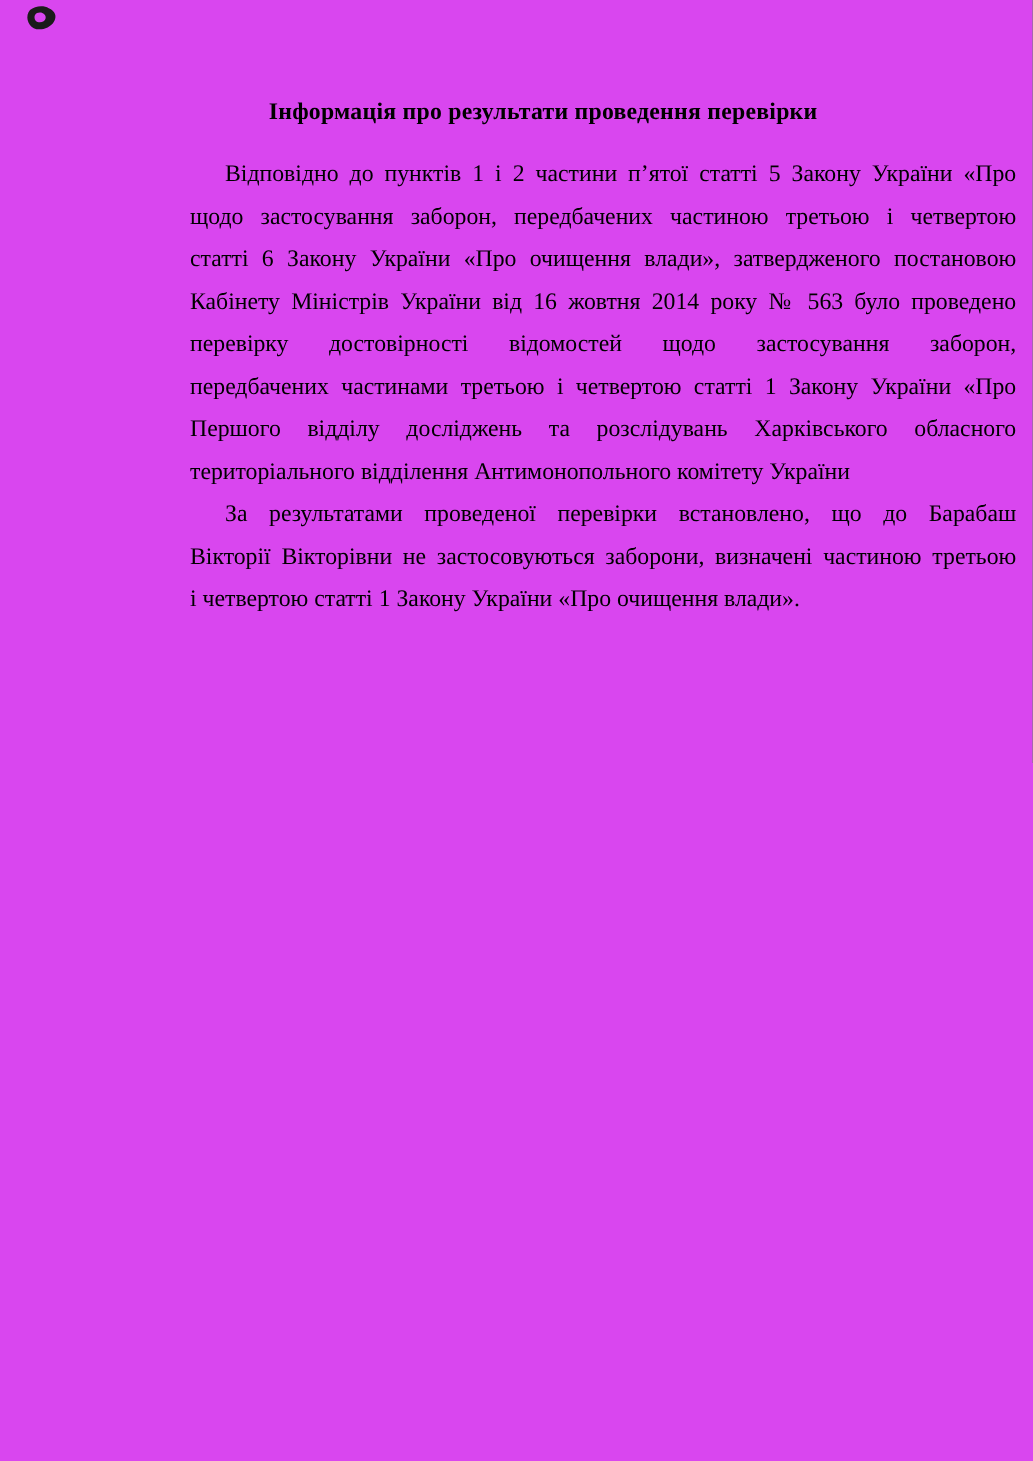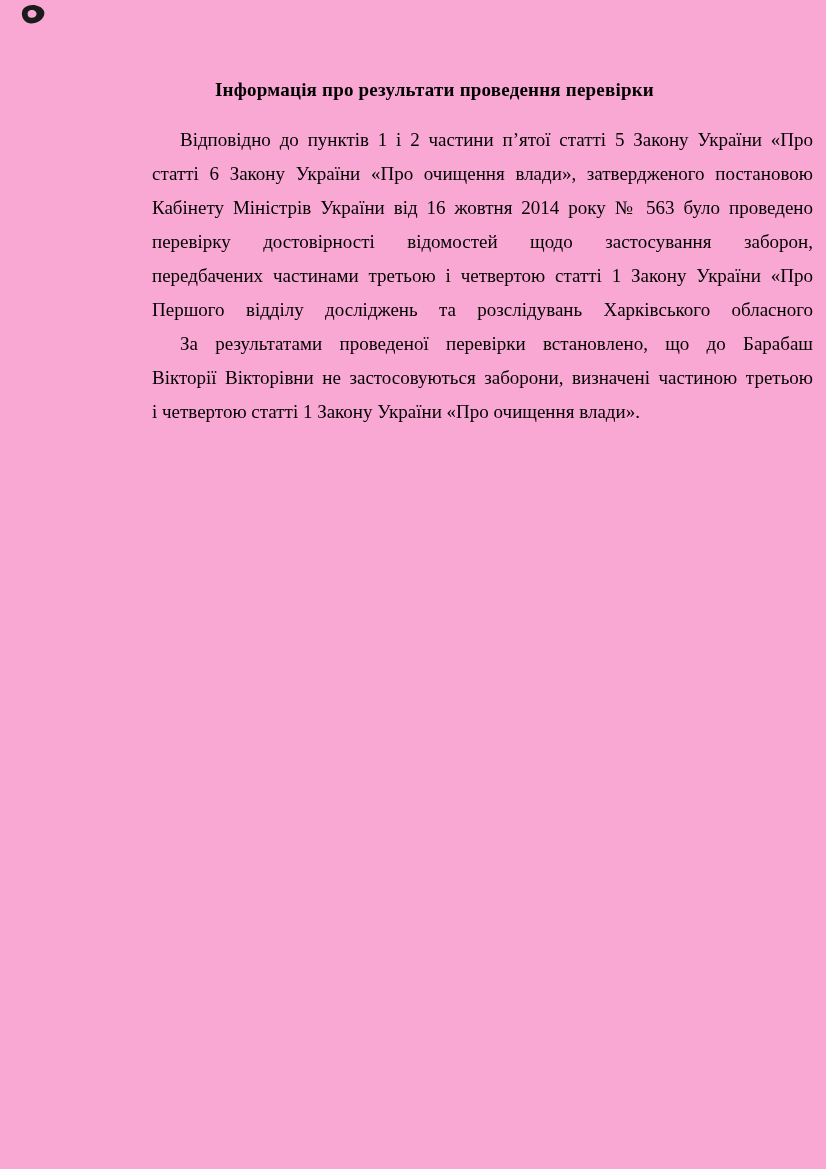--- a/index.html
+++ b/index.html
@@ -3,21 +3,21 @@
 <meta charset="utf-8">
 <title>Інформація про результати проведення перевірки</title>
 <style>
   * { margin: 0; padding: 0; box-sizing: border-box; }
   html, body { background: #808080; }
   .page {
     position: relative;
     width: 826px;
     height: 1169px;
     margin: 0 auto;
-    background: #f9a8d4;
+    background: #d946ef;
     overflow: hidden;
     font-family: "Liberation Serif", "DejaVu Serif", serif;
     color: #000000;
     -webkit-font-smoothing: antialiased;
   }
   .artifact {
     position: absolute;
     left: 19px;
     top: 4px;
     width: 30px;
@@ -58,25 +58,27 @@
   <svg class="artifact" viewBox="0 0 30 24" xmlns="http://www.w3.org/2000/svg" aria-hidden="true">
     <path d="M5 4 C9 0.5, 16 0, 20 2.5 C25 4.5, 27 9, 24 13.5 C21 18.5, 13 21, 8 18.5 C3 16, 1 8.5, 5 4 Z M9 8 C8 10, 9 13, 11 13.5 C14 14.5, 17 13, 17.5 10.5 C18 8, 15.5 6, 13 6 C11 6, 10 6.5, 9 8 Z" fill-rule="evenodd" fill="#1b1b1b"></path>
   </svg>
 
   <div class="content">
 
     <h1 class="title">Інформація про результати проведення перевірки</h1>
 
     <div class="para">
         <div class="line first">Відповідно до пунктів 1 і 2 частини п’ятої статті 5 Закону України «Про</div>
+        <div class="line">щодо застосування заборон, передбачених частиною третьою і четвертою</div>
         <div class="line">статті 6 Закону України «Про очищення влади», затвердженого постановою</div>
         <div class="line">Кабінету Міністрів України від 16 жовтня 2014 року № 563 було проведено</div>
         <div class="line">перевірку достовірності відомостей щодо застосування заборон,</div>
         <div class="line">передбачених частинами третьою і четвертою статті 1 Закону України «Про</div>
         <div class="line">Першого відділу досліджень та розслідувань Харківського обласного</div>
+        <div class="line last">територіального відділення Антимонопольного комітету України</div>
       </div>
 
     <div class="para">
         <div class="line first">За результатами проведеної перевірки встановлено, що до Барабаш</div>
         <div class="line">Вікторії Вікторівни не застосовуються заборони, визначені частиною третьою</div>
         <div class="line last">і четвертою статті 1 Закону України «Про очищення влади».</div>
       </div>
 
   </div>
 </div>

